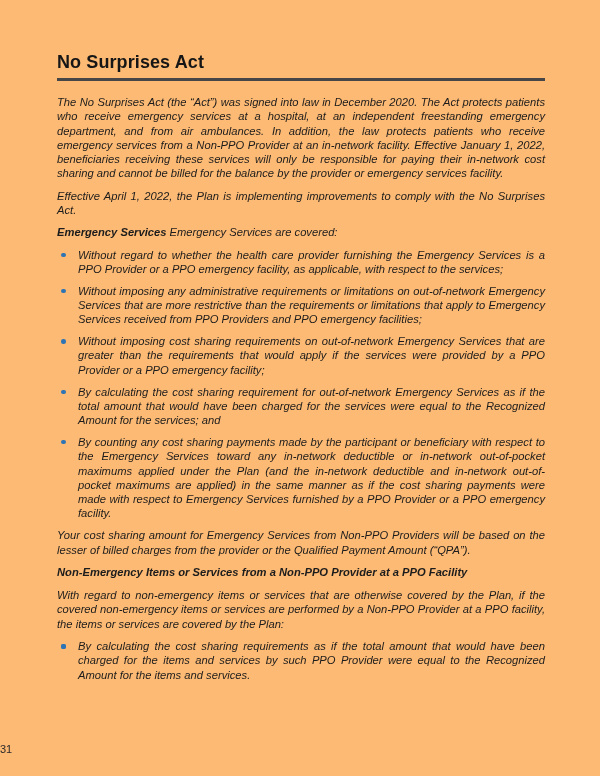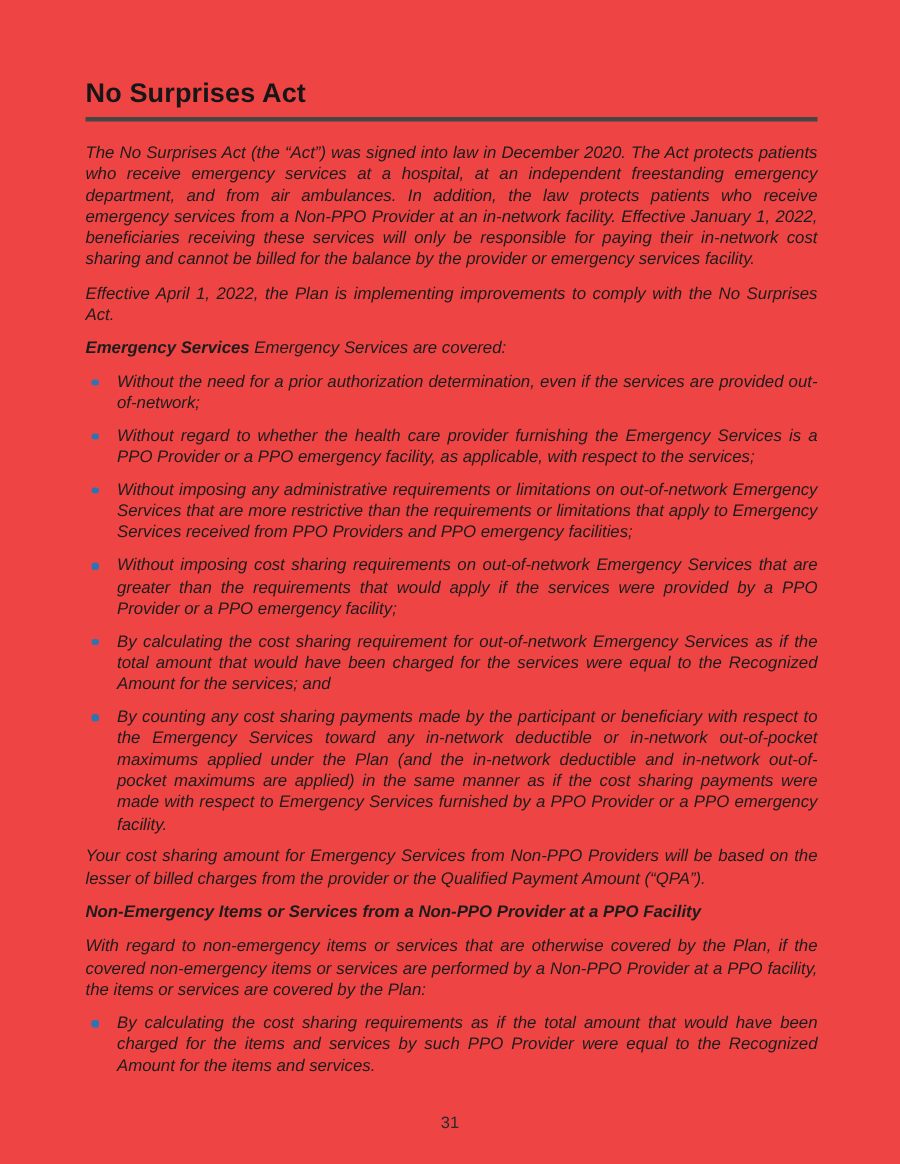--- a/index.html
+++ b/index.html
@@ -12,21 +12,21 @@
   body{
     width:600px;height:776px;
     font-family:"Liberation Sans","DejaVu Sans",sans-serif;
     color:var(--text);
     position:relative;
     overflow:hidden;
   }
   .page{
     position:absolute;inset:0;
     padding:53px 55px 0 57px;
-    background:#ef4444;
+    background:#fdba74;
   }
   h1{
     font-size:18px;
     line-height:19px;
     font-weight:bold;
     color:#161616;
     letter-spacing:.1px;
   }
   .rule{
     height:3px;
@@ -60,41 +60,39 @@
     position:absolute;
     left:4px;top:5px;
     width:4.5px;height:4.5px;
     border-radius:50%;
     background:var(--accent);
   }
   .footer{
     position:absolute;
     left:0;right:0;
     bottom:21px;
-    text-align:center;
     font-size:11px;
     color:#2a2a2a;
   }
 </style>
 </head>
 <body>
 
 <div class="page">
 
   <h1>No Surprises Act</h1>
   <div class="rule"></div>
 
   <p>The No Surprises Act (the “Act”) was signed into law in December 2020. The Act protects patients who receive emergency services at a hospital, at an independent freestanding emergency department, and from air ambulances. In addition, the law protects patients who receive emergency services from a Non-PPO Provider at an in-network facility. Effective January 1, 2022, beneficiaries receiving these services will only be responsible for paying their in-network cost sharing and cannot be billed for the balance by the provider or emergency services facility.</p>
 
   <p>Effective April 1, 2022, the Plan is implementing improvements to comply with the No Surprises Act.</p>
 
   <p class="lead"><strong>Emergency Services</strong><span> Emergency Services are covered:</span></p>
 
   <ul class="bullets">
-    <li><span class="bullet-dot"></span><span>Without the need for a prior authorization determination, even if the services are provided out-of-network;</span></li>
     <li><span class="bullet-dot"></span><span>Without regard to whether the health care provider furnishing the Emergency Services is a PPO Provider or a PPO emergency facility, as applicable, with respect to the services;</span></li>
     <li><span class="bullet-dot"></span><span>Without imposing any administrative requirements or limitations on out-of-network Emergency Services that are more restrictive than the requirements or limitations that apply to Emergency Services received from PPO Providers and PPO emergency facilities;</span></li>
     <li><span class="bullet-dot"></span><span>Without imposing cost sharing requirements on out-of-network Emergency Services that are greater than the requirements that would apply if the services were provided by a PPO Provider or a PPO emergency facility;</span></li>
     <li><span class="bullet-dot"></span><span>By calculating the cost sharing requirement for out-of-network Emergency Services as if the total amount that would have been charged for the services were equal to the Recognized Amount for the services; and</span></li>
     <li><span class="bullet-dot"></span><span>By counting any cost sharing payments made by the participant or beneficiary with respect to the Emergency Services toward any in-network deductible or in-network out-of-pocket maximums applied under the Plan (and the in-network deductible and in-network out-of-pocket maximums are applied) in the same manner as if the cost sharing payments were made with respect to Emergency Services furnished by a PPO Provider or a PPO emergency facility.</span></li>
   </ul>
 
   <p>Your cost sharing amount for Emergency Services from Non-PPO Providers will be based on the lesser of billed charges from the provider or the Qualified Payment Amount (“QPA”).</p>
 
   <h2>Non-Emergency Items or Services from a Non-PPO Provider at a PPO Facility</h2>

